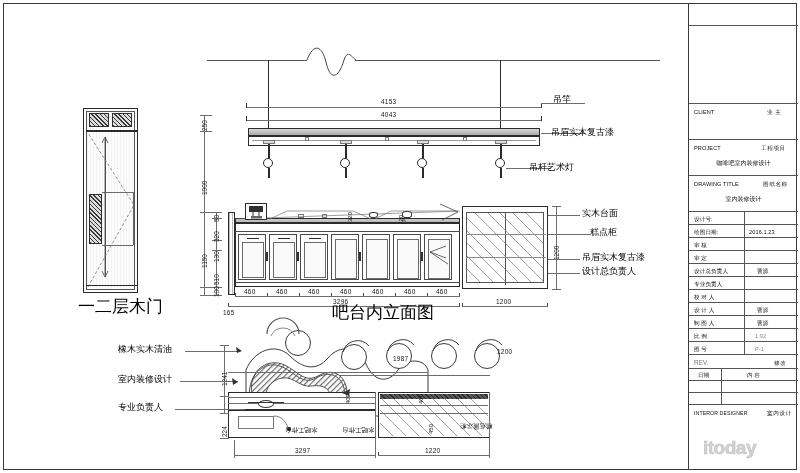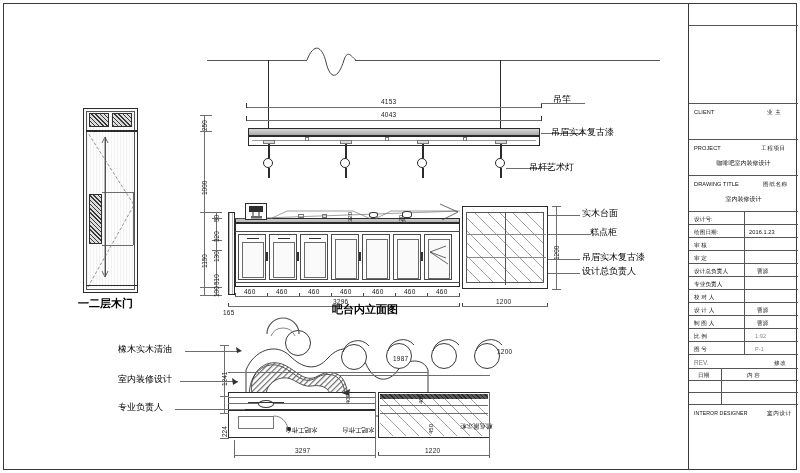--- a/index.html
+++ b/index.html
@@ -11,21 +11,21 @@
   .ln{position:absolute;background:#2b2b2b;}
   .hl{height:1px;}
   .vl{width:1px;}
   .thin{background:#6d6d6d;}
   .box{position:absolute;border:1px solid #2b2b2b;box-sizing:border-box;}
   .boxthin{position:absolute;border:1px solid #777;box-sizing:border-box;}
   .txt{position:absolute;white-space:nowrap;line-height:1;}
   .dim{font-size:6.5px;color:#1a1a1a;letter-spacing:.2px;}
   .dimv{font-size:6.5px;color:#1a1a1a;transform:rotate(-90deg);transform-origin:0 0;}
   .lblcn{font-size:9px;color:#000;}
-  .ttl{font-size:11px;font-weight:bold;color:#000;}
+  .ttl{font-size:17px;font-weight:normal;color:#000;}
 
   
   .tick{position:absolute;width:1px;height:5px;background:#333;}
   .tickS{position:absolute;width:1px;height:3px;background:#444;}
 
   
   #outerframe{position:absolute;left:3px;top:3px;width:794px;height:467px;
               border:1px solid #3a3a3a;box-sizing:border-box;}
   #titleblock{position:absolute;left:688px;top:3px;width:109px;height:467px;
               border-left:1px solid #3a3a3a;box-sizing:border-box;}
@@ -489,14 +489,15 @@
     <div class="tbcell" style="top:378px;height:12px;"></div>
     <div class="tbdiv" style="top:378px;height:12px;left:32px;"></div>
     <div class="tbcell" style="top:390px;height:12px;"></div>
     <div class="tbdiv" style="top:390px;height:12px;left:32px;"></div>
 
     <div class="tbcell" style="top:402px;height:66px;border-bottom:none;"></div>
     <div class="tbL" style="top:407px;font-size:5.2px;">INTEROR DESIGNER</div>
     <div class="tbR" style="top:407px;left:78px;">室内设计</div>
   </div>
 
+  <div id="logo">itoday</div>
 
 </div>
 
 </body></html>

